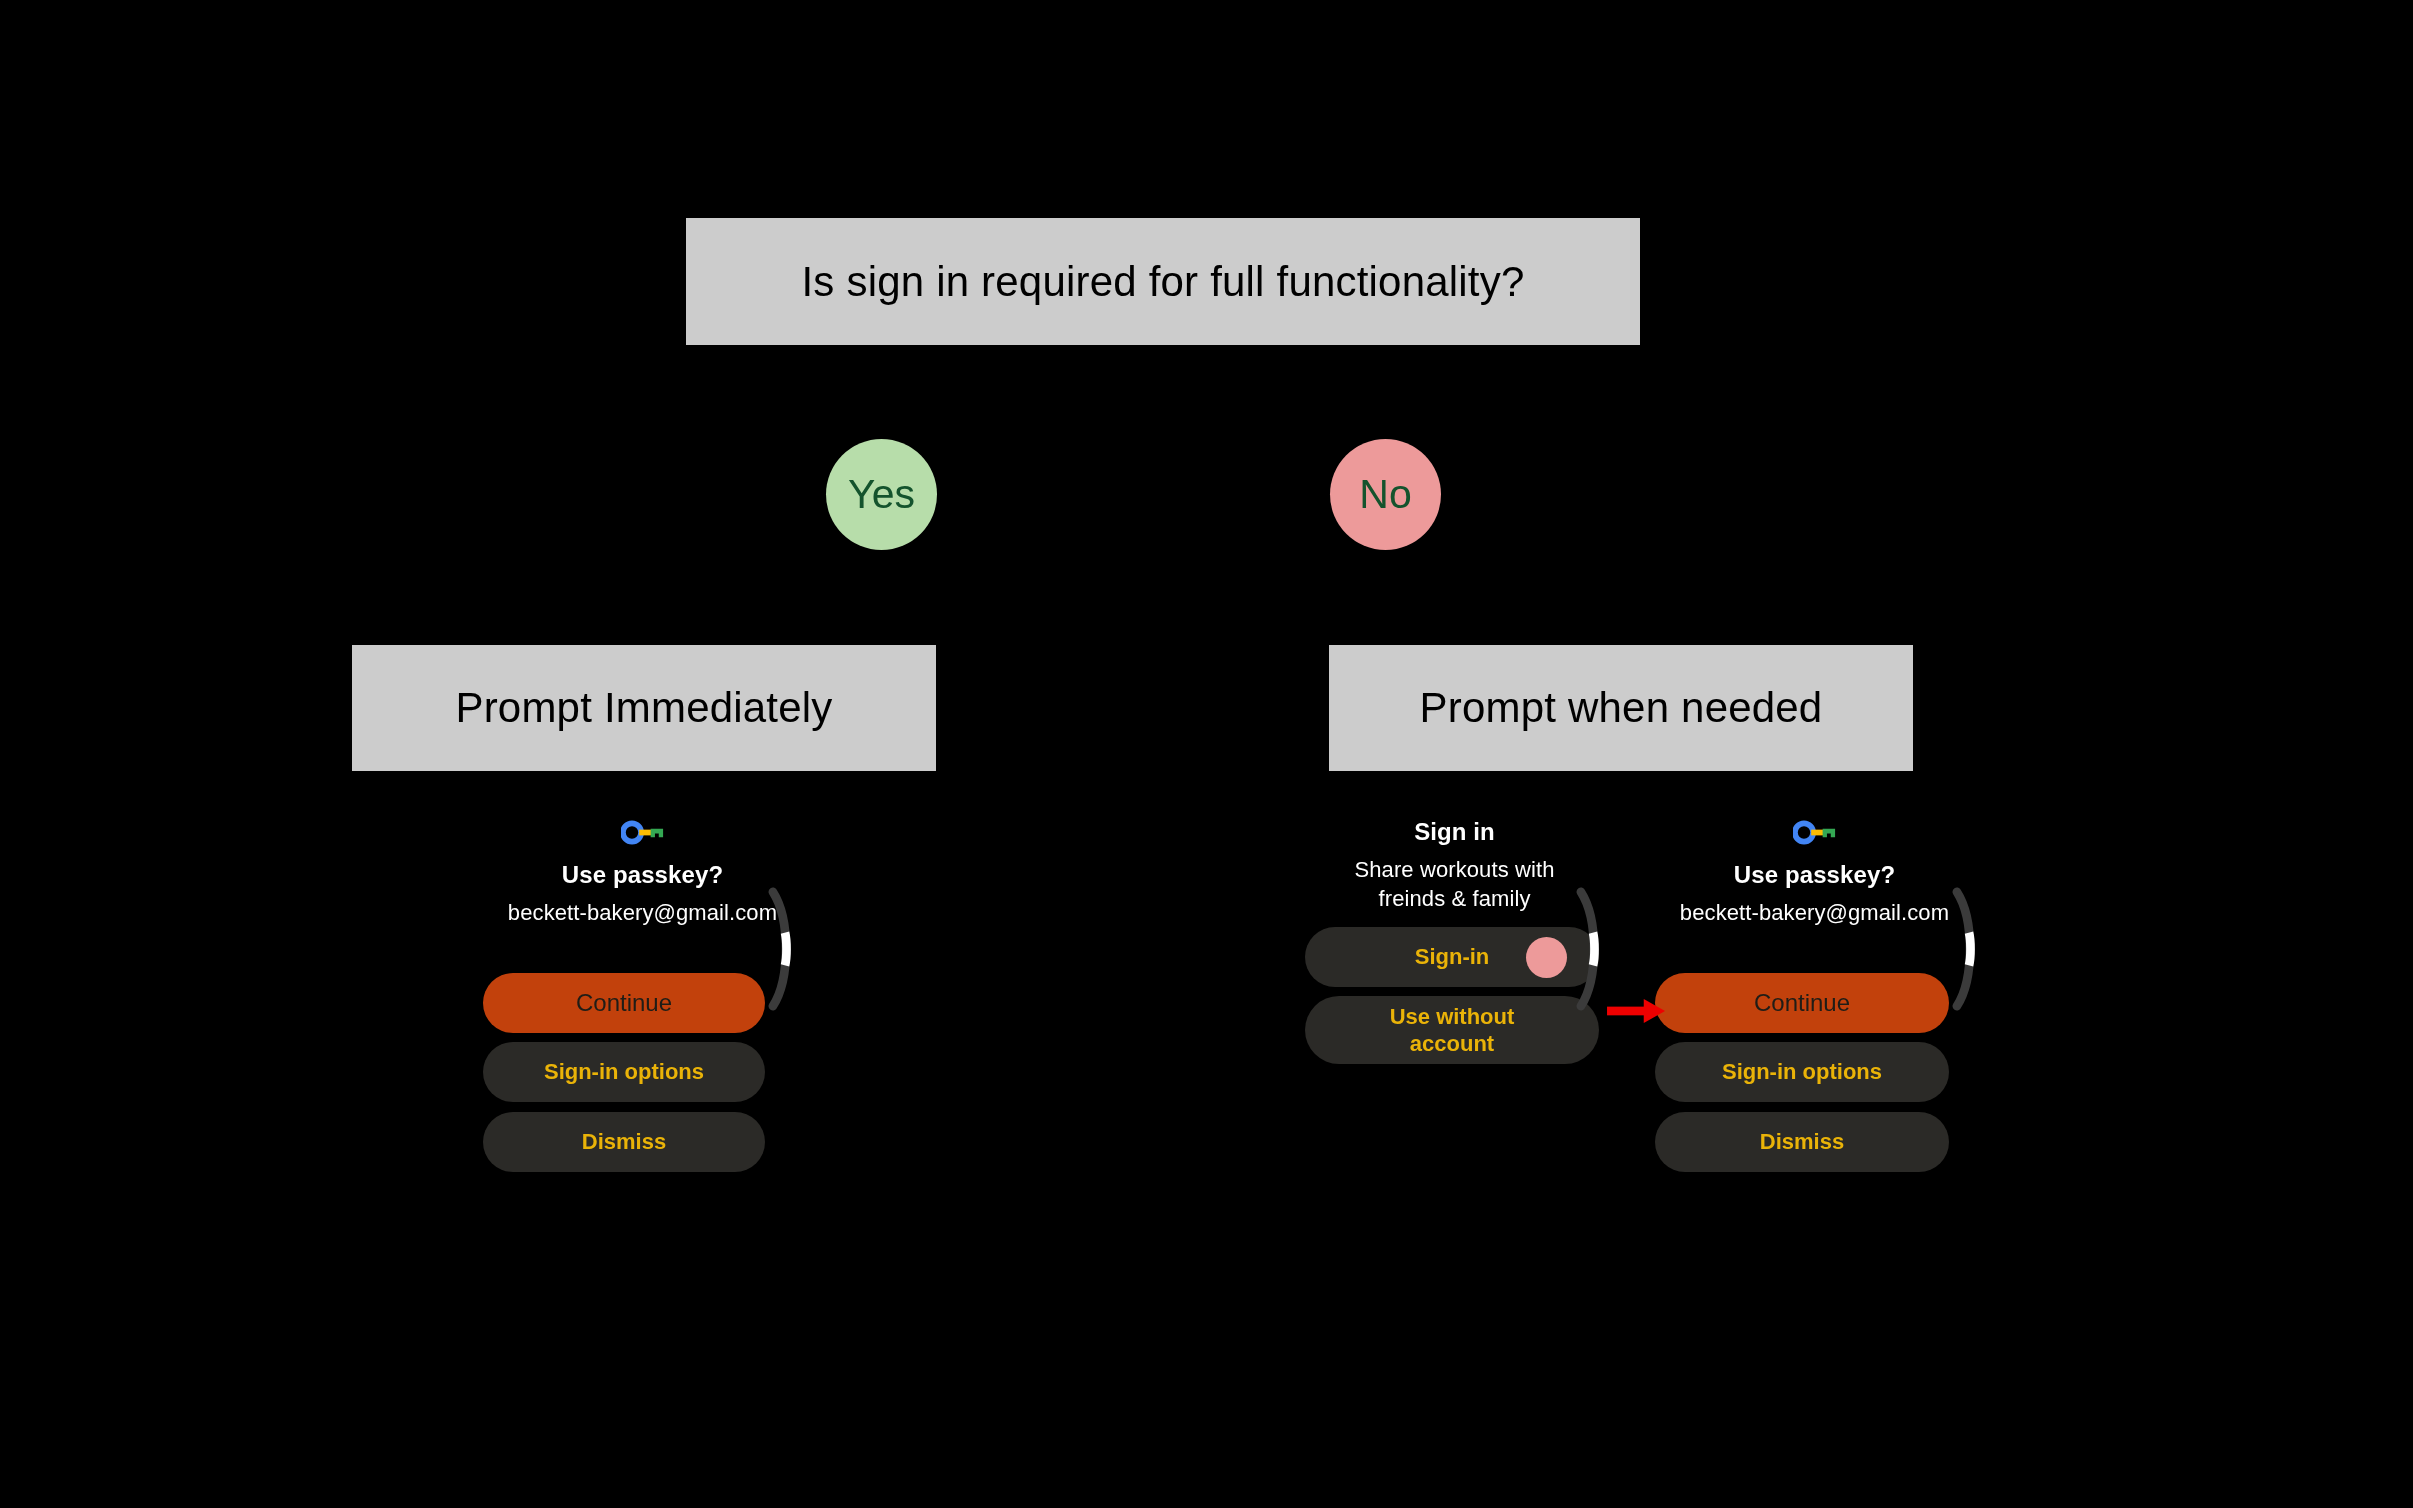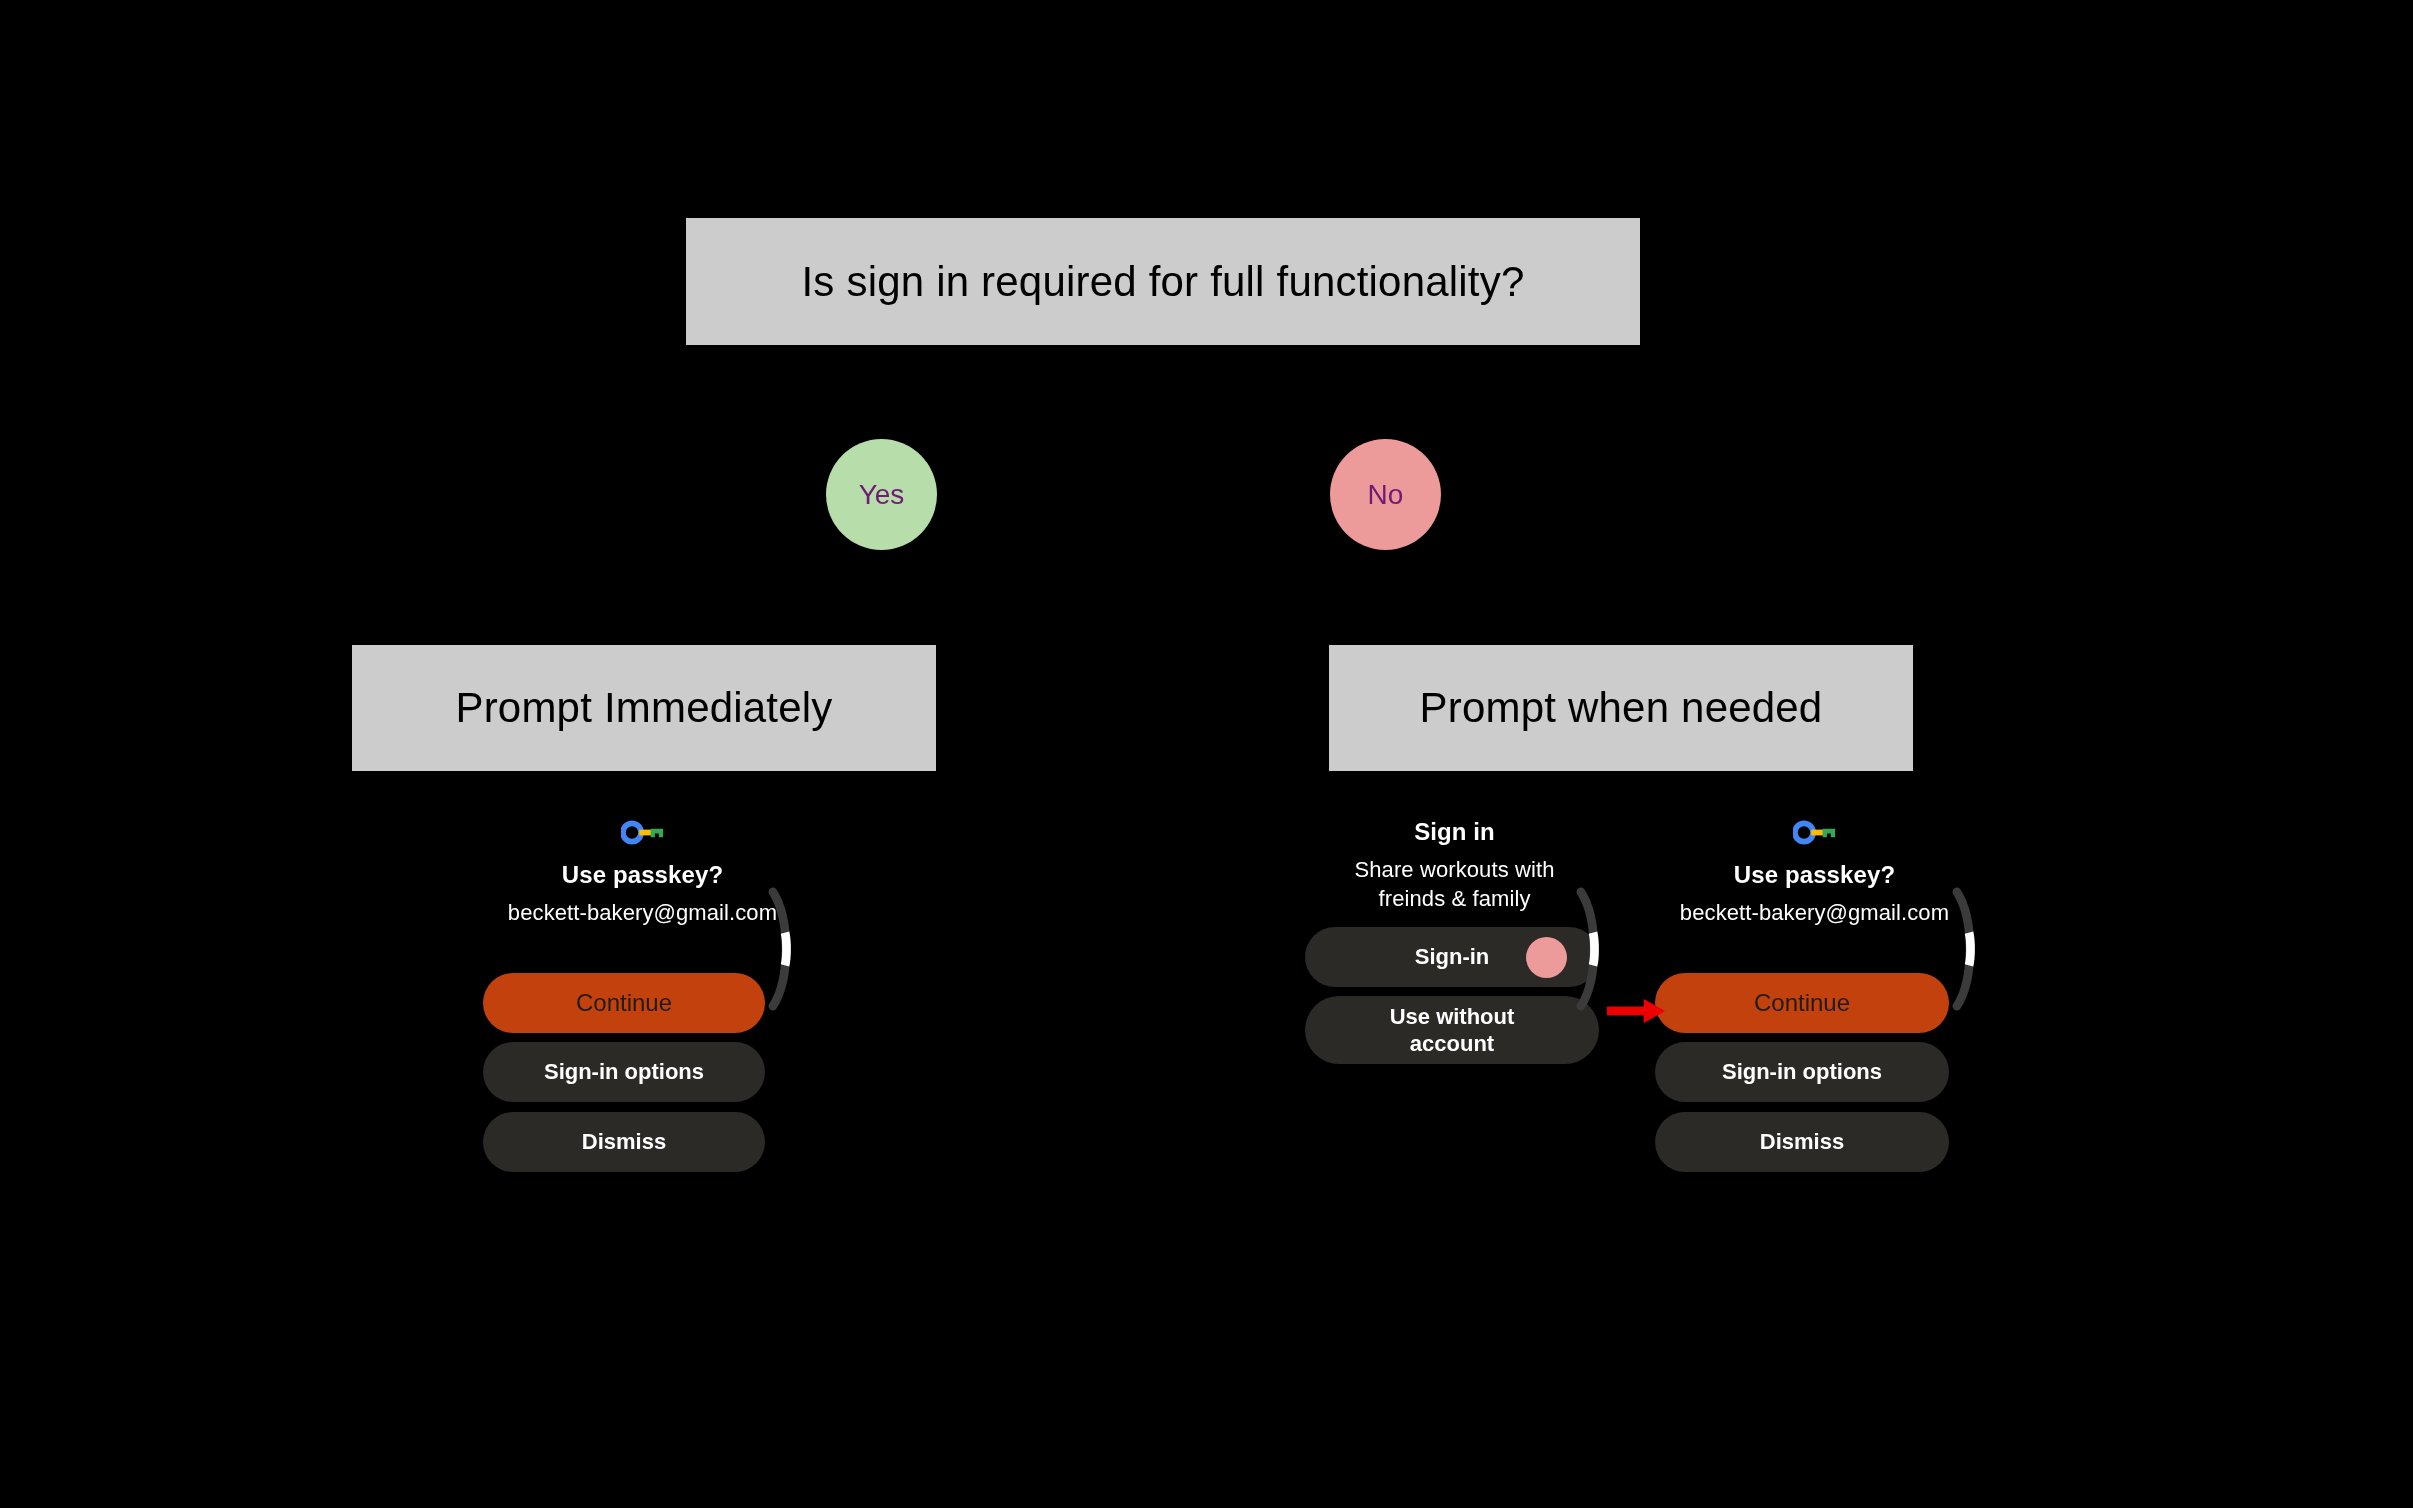--- a/index.html
+++ b/index.html
@@ -22,21 +22,21 @@
     letter-spacing:0.2px;
     box-sizing:border-box;
   }
   #question-box{left:686px;top:218px;width:954px;height:127px;font-size:42px;}
   #left-branch-box{left:352px;top:645px;width:584px;height:126px;font-size:42px;}
   #right-branch-box{left:1329px;top:645px;width:584px;height:126px;font-size:42px;}
 
   .decision-pill{
     position:absolute;border-radius:50%;
     display:flex;align-items:center;justify-content:center;
-    color:#701a75;font-size:28px;
+    color:#14532d;font-size:41px;
   }
   #yes-node{left:826px;top:439px;width:111px;height:111px;background:#b7ddaa;}
   #no-node{left:1330px;top:439px;width:111px;height:111px;background:#ed9a9a;}
 
   .connector{position:absolute;background:#000000;}
 
   
   .watch{
     position:absolute;
     background:#000000;
@@ -65,21 +65,21 @@
   .w-btn{
     position:absolute;
     border-radius:965px;
     display:flex;align-items:center;justify-content:center;
     text-align:center;
     font-size:22px;font-weight:700;
     box-sizing:border-box;
     line-height:1.25;
   }
   .w-btn.filled{background:#c2410c;color:#1f1d17;font-weight:400;font-size:24px;}
-  .w-btn.tonal{background:#2b2a27;color:#ffffff;}
+  .w-btn.tonal{background:#2b2a27;color:#eab308;}
 
   .sign-in-dot{
     position:absolute;
     width:41px;height:41px;border-radius:50%;
     background:#ed9a9a;
   }
 
   
   .scroll-arc{position:absolute;}
   .scroll-arc svg{display:block;overflow:visible;}

